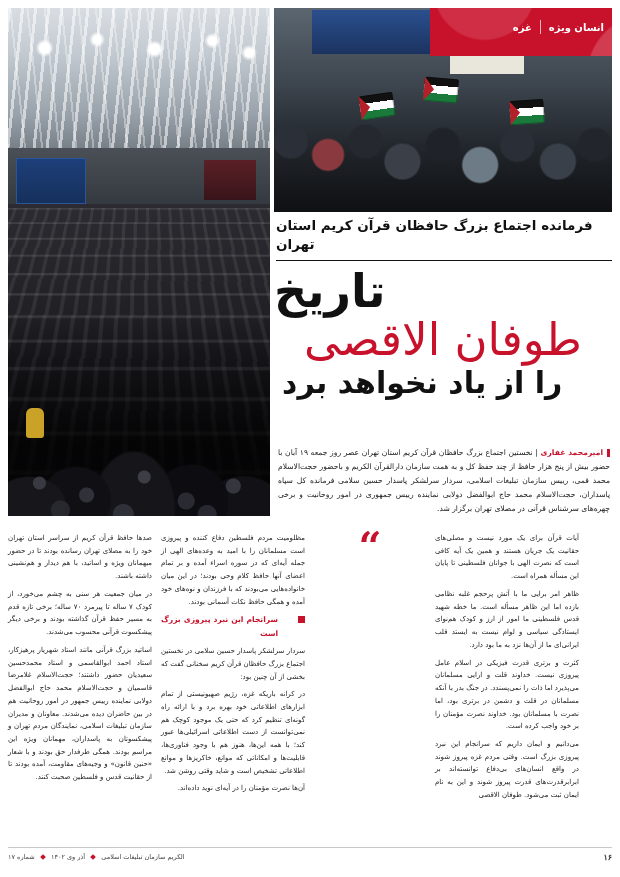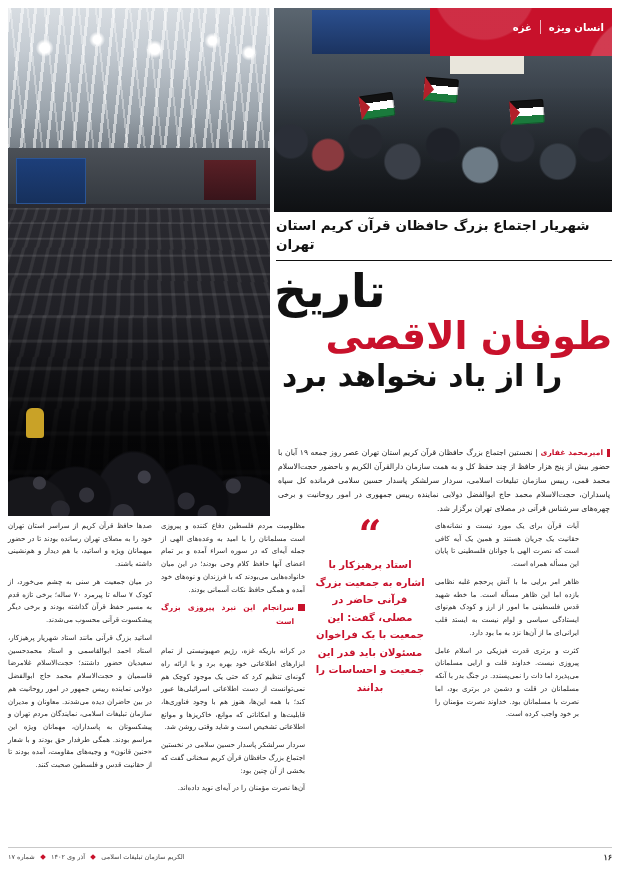--- a/index.html
+++ b/index.html
@@ -178,22 +178,22 @@
     text-align:left; letter-spacing:0; padding-left:2px; line-height:1.4;
   }
   .kicker-rule {
     margin:6px 0 6px auto; width:336px; height:1px; background:#111;
   }
   .big-1 {
     font-size:46px; font-weight:bold; color:#111; line-height:1.05;
     text-align:left; letter-spacing:-1px;
   }
   .big-2 {
-    font-size:38px; font-weight:bold; color:#c8112b; line-height:1.12;
-    text-align:right;
+    font-size:45px; font-weight:normal; color:#c8112b; line-height:1.12;
+    text-align:center;
   }
   .big-3 {
     font-size:30px; font-weight:bold; color:#111; line-height:1.2;
     text-align:left;
     margin-left:8px;
   }
 
   
   .lead {
     position:absolute;
@@ -204,34 +204,34 @@
   }
   .lead .byline { color:#c8112b; font-weight:bold; }
   .lead .redbar {
     display:inline-block; width:3px; height:8px; background:#c8112b;
     margin-left:4px; vertical-align:middle;
   }
 
   
   .cols {
     position:absolute;
-    left:8px; top:520px;
+    left:8px; top:532px;
     width:604px; height:302px;
     display:flex; flex-direction:row-reverse; gap:9px;
     direction:rtl;
   }
   .col {
     width:144px;
     font-size:7px; line-height:1.82;
     color:#1a1a1a; text-align:justify;
   }
   .col p { margin-bottom:5px; }
   .col .subhead {
     color:#c8112b; font-weight:bold; font-size:7.6px;
-    margin-bottom:16px; display:flex; gap:4px; align-items:flex-start;
+    margin-bottom:4px; display:flex; gap:20px; align-items:flex-start;
   }
   .col .subhead .bullet {
     display:inline-block; width:7px; height:7px; background:#c8112b;
     flex:0 0 7px; margin-top:3px;
   }
 
   
   .pullquote {
     width:112px;
     direction:rtl; text-align:center;
@@ -294,21 +294,21 @@
   <div class="masthead">
     <div class="swirl"></div>
     <div class="masthead-tag">
       <span>انسان ویژه</span>
       <span class="sep"></span>
       <span>غزه</span>
     </div>
   </div>
 
   <div class="headline-zone">
-    <div class="kicker">شهریار اجتماع بزرگ حافظان قرآن کریم استان تهران</div>
+    <div class="kicker">فرمانده اجتماع بزرگ حافظان قرآن کریم استان تهران</div>
     <div class="kicker-rule"></div>
     <div class="big-1">تاریخ</div>
     <div class="big-2">طوفان الاقصی</div>
     <div class="big-3">را از یاد نخواهد برد</div>
   </div>
 
   <div class="lead">
     <span class="redbar"></span><span class="byline">امیرمحمد غفاری</span> | <span>نخستین اجتماع بزرگ حافظان قرآن کریم استان تهران عصر روز جمعه ۱۹ آبان با حضور بیش از پنج هزار حافظ از چند حفظ کل و به همت سازمان دارالقرآن الکریم و باحضور حجت‌الاسلام محمد قمی، رییس سازمان تبلیغات اسلامی، سردار سرلشکر پاسدار حسین سلامی فرمانده کل سپاه پاسداران، حجت‌الاسلام محمد حاج ابوالفضل دولابی نماینده رییس جمهوری در امور روحانیت و برخی چهره‌های سرشناس قرآنی در مصلای تهران برگزار شد.</span>
   </div>
 
@@ -319,34 +319,34 @@
       <p>در میان جمعیت هر سنی به چشم می‌خورد، از کودک ۷ ساله تا پیرمرد ۷۰ ساله؛ برخی تازه قدم به مسیر حفظ قرآن گذاشته بودند و برخی دیگر پیشکسوت قرآنی محسوب می‌شدند.</p>
       <p>اساتید بزرگ قرآنی مانند استاد شهریار پرهیزکار، استاد احمد ابوالقاسمی و استاد محمدحسین سعیدیان حضور داشتند؛ حجت‌الاسلام غلامرضا قاسمیان و حجت‌الاسلام محمد حاج ابوالفضل دولابی نماینده رییس جمهور در امور روحانیت هم در بین حاضران دیده می‌شدند. معاونان و مدیران سازمان تبلیغات اسلامی، نمایندگان مردم تهران و پیشکسوتان به پاسداران، مهمانان ویژه این مراسم بودند. همگی طرفدار حق بودند و با شعار «حنین قانون» و وجیه‌های مقاومت، آمده بودند تا از حقانیت قدس و فلسطین صحبت کنند.</p>
     </div>
 
     <div class="col">
       <p>مظلومیت مردم فلسطین دفاع کننده و پیروزی است مسلمانان را با امید به وعده‌های الهی از جمله آیه‌ای که در سوره اسراء آمده و بر تمام اعضای آنها حافظ کلام وحی بودند؛ در این میان خانواده‌هایی می‌بودند که با فرزندان و نوه‌های خود آمده و همگی حافظ نکات آسمانی بودند.</p>
       <div class="subhead">
         <span class="bullet"></span>
         <span>سرانجام این نبرد پیروزی بزرگ است</span>
       </div>
+      <p>سردار سرلشکر پاسدار حسین سلامی در نخستین اجتماع بزرگ حافظان قرآن کریم سخنانی گفت که بخشی از آن چنین بود:</p>
       <p>در کرانه باریکه غزه، رژیم صهیونیستی از تمام ابزارهای اطلاعاتی خود بهره برد و با ارائه راه گونه‌ای تنظیم کرد که حتی یک موجود کوچک هم نمی‌توانست از دست اطلاعاتی اسرائیلی‌ها عبور کند؛ با همه این‌ها، هنوز هم با وجود فناوری‌ها، قابلیت‌ها و امکاناتی که موانع، خاکریزها و موانع اطلاعاتی تشخیص است و شاید وقتی روشن شد.</p>
-      <p>سردار سرلشکر پاسدار حسین سلامی در نخستین اجتماع بزرگ حافظان قرآن کریم سخنانی گفت که بخشی از آن چنین بود:</p>
       <p>آن‌ها نصرت مؤمنان را در آیه‌ای نوید داده‌اند.</p>
     </div>
 
     <div class="pullquote">
       <span class="qmark">“</span>
-      <span>استاد پرهیزکار با اشاره به جمعیت بزرگ قرآنی حاضر در مصلی، گفت: این جمعیت با یک فراخوان مسئولان باید قدر این جمعیت و احساسات را بدانند</span>
     </div>
 
     <div class="col">
-      <p>آیات قرآن برای یک مورد نیست و نشانه‌های حقانیت یک جریان هستند و همین یک آیه کافی است که نصرت الهی با جوانان فلسطینی تا پایان این مسأله همراه است.</p>
+      <p>آیات قرآن برای یک مورد نیست و مصلی‌های حقانیت یک جریان هستند و همین یک آیه کافی است که نصرت الهی با جوانان فلسطینی تا پایان این مسأله همراه است.</p>
       <p>ظاهر امر برایی ما با آتش پرحجم غلبه نظامی بازده اما این ظاهر مسأله است. ما خطه شهید قدس فلسطینی ما امور از ارز و کودک هم‌نوای ایستادگی سیاسی و لوام نیست به ایستد قلب ایرانی‌ای ما از آن‌ها نزد به ما بود دارد.</p>
       <p>کثرت و برتری قدرت فیزیکی در اسلام عامل پیروزی نیست. خداوند قلت و ارایی مسلمانان می‌پذیرد اما ذات را نمی‌پسندد. در جنگ بدر با آنکه مسلمانان در قلت و دشمن در برتری بود، اما نصرت با مسلمانان بود. خداوند نصرت مؤمنان را بر خود واجب کرده است.</p>
+      <p>می‌دانیم و ایمان داریم که سرانجام این نبرد پیروزی بزرگ است. وقتی مردم غزه پیروز شوند در واقع انسان‌های بی‌دفاع توانسته‌اند بر ابرابرقدرت‌های قدرت پیروز شوند و این به نام ایمان ثبت می‌شود. طوفان الاقصی</p>
     </div>
   </div>
 
   <div class="footer">
     <div class="page-no">۱۶</div>
     <div class="imprint">
       <span>الکریم سازمان تبلیغات اسلامی</span>
       <span class="diamond"></span>
       <span>آذر وی ۱۴۰۲</span>
       <span class="diamond"></span>

